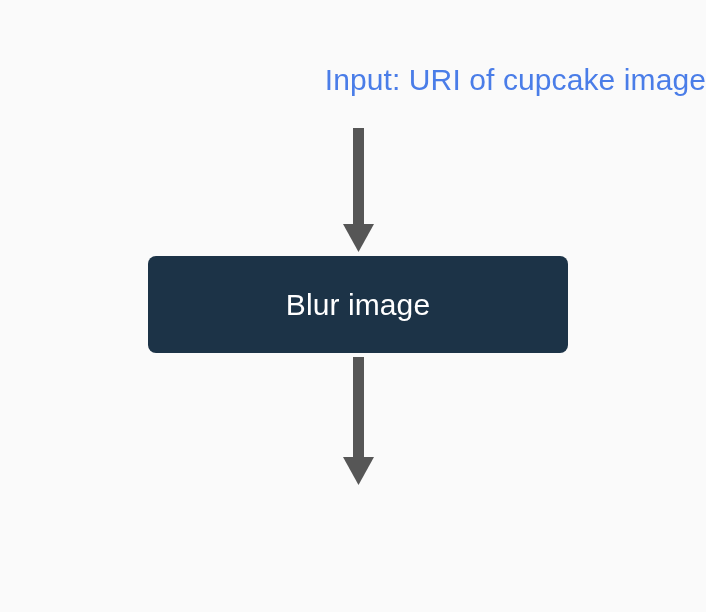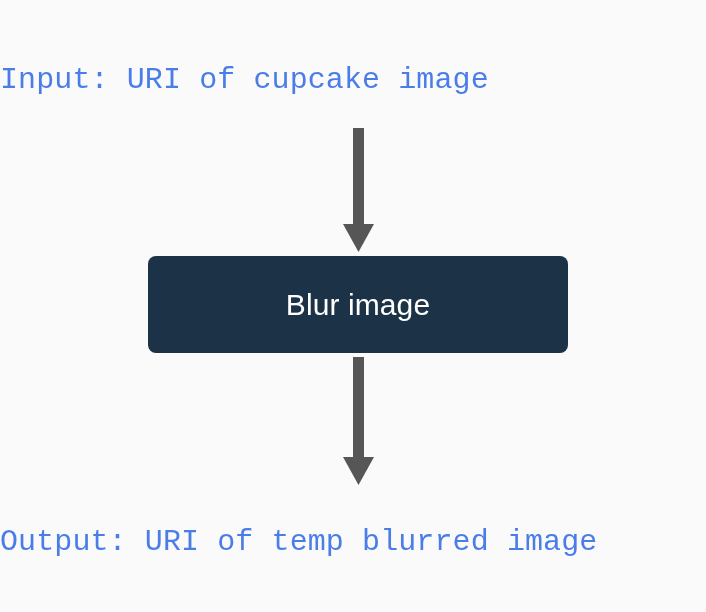--- a/index.html
+++ b/index.html
@@ -17,27 +17,26 @@
   #diagram {
     position: relative;
     width: 706px;
     height: 612px;
     background: #fafafa;
   }
   .node-label {
     position: absolute;
     width: 100%;
     left: 0;
-    text-align: left;
+    text-align: right;
     font-size: 30px;
     line-height: 1;
     letter-spacing: 0.1px;
     white-space: nowrap;
     color: #4a7de8;
-    font-family: Liberation Mono, monospace;
   }
   #input-label {
     top: 65px;
   }
   #output-label {
     top: 527px;
   }
   .arrow-svg {
     position: absolute;
     left: 0;
@@ -87,15 +86,14 @@
 
   <div id="process-box">
     <span id="process-box-label">Blur image</span>
   </div>
 
   <svg class="arrow-svg" id="arrow-process-to-output" viewBox="0 0 706 130" width="706" height="130" xmlns="http://www.w3.org/2000/svg">
     <rect x="353" y="0" width="11" height="104" fill="#565656"></rect>
     <polygon points="343,100 374,100 358.5,128" fill="#565656"></polygon>
   </svg>
 
-  <div class="node-label" id="output-label">Output: URI of temp blurred image</div>
 
 </div>
 
 </body></html>

